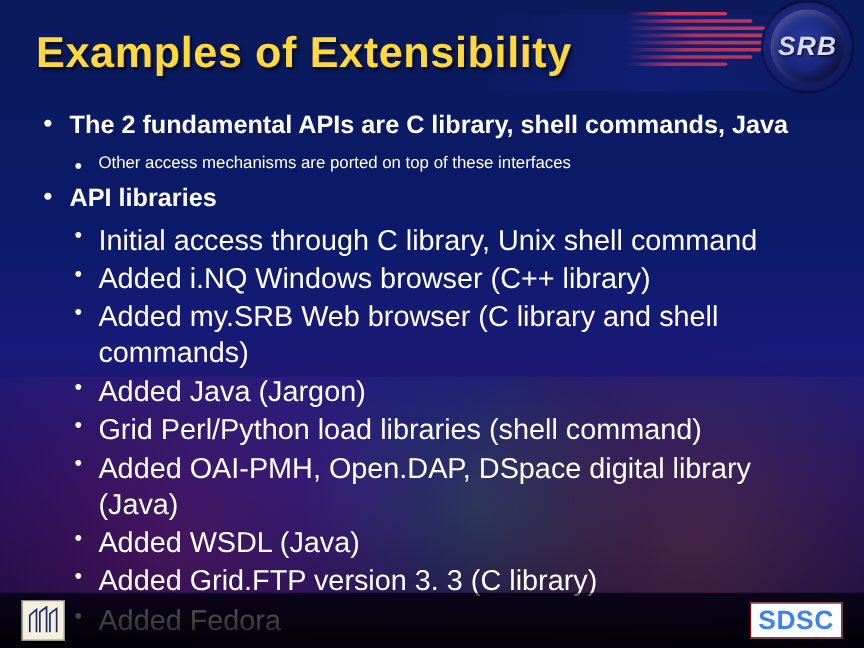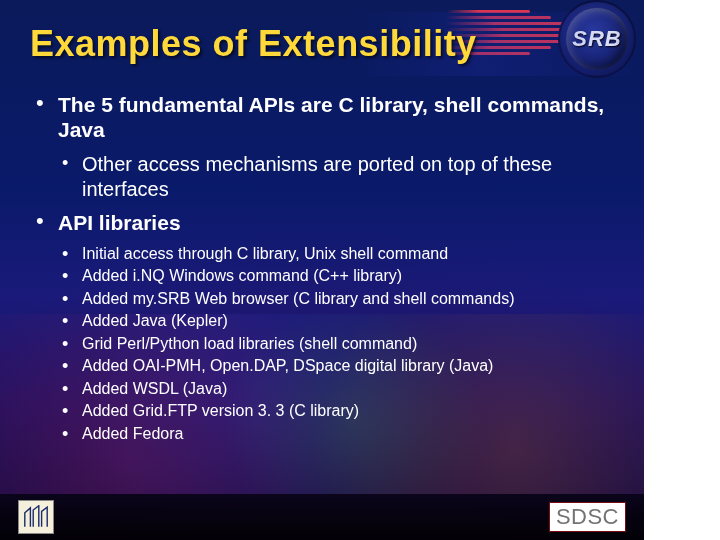--- a/index.html
+++ b/index.html
@@ -1,18 +1,18 @@
 <!DOCTYPE html>
 <html><head>
 <meta charset="utf-8">
 <style>
   * { margin: 0; padding: 0; box-sizing: border-box; }
   html, body { width: 720px; height: 540px; overflow: hidden; font-family: Arial, Helvetica, sans-serif; }
   .slide {
-    width: 644px; height: 540px; position: relative;
+    width: 720px; height: 540px; position: relative;
     background:
       radial-gradient(ellipse 900px 700px at 50% 120%, rgba(40,10,60,0.55) 0%, rgba(40,10,60,0) 60%),
       linear-gradient(to bottom, #0a1a5a 0%, #0a1a6a 35%, #1a1a7a 55%, #201060 75%, #100838 100%);
     color: #fff;
   }
   .title-band {
     position: absolute; top: 12px; left: 0; right: 0; height: 64px;
     padding-left: 30px;
     display: flex; align-items: center;
     background: linear-gradient(to right, rgba(10,20,120,0) 0%, rgba(10,20,120,0) 55%, rgba(30,40,160,0.3) 75%, rgba(30,40,160,0) 100%);
@@ -37,29 +37,29 @@
     color:#e8ecff; font-weight:bold; font-style:italic; font-size:22px; letter-spacing:1px;
     text-shadow:1px 1px 2px #000;
   }
   .srb-badge::after{content:""; position:absolute; inset:6px; border-radius:50%; box-shadow: inset 3px 3px 8px rgba(255,255,255,0.25), inset -4px -4px 10px rgba(0,0,0,0.5);}
   .body { position:absolute; top:92px; left:30px; right:30px; }
   ul.top { list-style:none; }
   ul.top > li { position:relative; padding-left:28px; margin-bottom:8px; }
   ul.top > li::before { content:"•"; position:absolute; left:6px; top:0; color:#fff; font-size:22px; line-height:22px;}
   .b1 { font-size:21px; font-weight:bold; line-height:1.2; }
   ul.sub { list-style:none; margin-top:10px; }
-  ul.sub > li { position:relative; padding-left:24px; font-size:20px; font-weight:normal; margin-bottom:4px; line-height:1.25;}
+  ul.sub > li { position:relative; padding-left:24px; font-size:14px; font-weight:normal; margin-bottom:4px; line-height:1.25;}
   ul.sub > li::before { content:"•"; position:absolute; left:4px; top:0; font-size:18px;}
   ul.subsub { list-style:none; margin-top:8px; }
-  ul.subsub > li { position:relative; padding-left:24px; font-size:16px; font-weight:normal; margin-bottom:3px; line-height:1.22;}
+  ul.subsub > li { position:relative; padding-left:24px; font-size:24px; font-weight:normal; margin-bottom:3px; line-height:1.22;}
   ul.subsub > li::before { content:"•"; position:absolute; left:4px; top:0; font-size:18px;}
   .footer { position:absolute; left:0; right:0; bottom:0; height:46px; background: linear-gradient(to bottom, rgba(0,0,0,0.6), rgba(0,0,0,0.9)); display:flex; align-items:center; justify-content:space-between; padding:0 18px;}
   .ucsd { width:36px; height:34px; background:#f4f0dc; border:1px solid #888; position:relative; display:flex; align-items:center; justify-content:center;}
   .ucsd svg { width:28px; height:24px; }
-  .sdsc { font-family: "Arial Black", Arial, sans-serif; font-weight:400; font-size:22px; color:#737373; background:#fff; padding:1px 6px; border:1px solid #7a0a12; letter-spacing:0.5px;}
+  .sdsc { font-family: "Arial Black", Arial, sans-serif; font-weight:700; font-size:22px; color:#3b82f6; background:#fff; padding:1px 6px; border:1px solid #7a0a12; letter-spacing:0.5px;}
   .nebula {
     position:absolute; left:0; right:0; bottom:46px; height:180px;
     background:
       radial-gradient(circle at 20% 80%, rgba(180,40,120,0.25), rgba(0,0,0,0) 40%),
       radial-gradient(circle at 55% 60%, rgba(60,160,80,0.22), rgba(0,0,0,0) 35%),
       radial-gradient(circle at 80% 75%, rgba(200,120,40,0.22), rgba(0,0,0,0) 38%),
       radial-gradient(circle at 40% 50%, rgba(40,60,200,0.25), rgba(0,0,0,0) 45%);
     pointer-events:none;
   }
 </style>
@@ -84,32 +84,32 @@
 
   <div class="title-band">
     <div class="title">Examples of Extensibility</div>
   </div>
 
   <div class="nebula"></div>
 
   <div class="body">
     <ul class="top">
       <li>
-        <div class="b1">The 5 fundamental APIs are C library, shell commands, Java</div>
+        <div class="b1">The 2 fundamental APIs are C library, shell commands, Java</div>
         <ul class="sub">
           <li>Other access mechanisms are ported on top of these interfaces</li>
         </ul>
       </li>
       <li>
         <div class="b1">API libraries</div>
         <ul class="subsub">
           <li>Initial access through C library, Unix shell command</li>
-          <li>Added i.NQ Windows command (C++ library)</li>
+          <li>Added i.NQ Windows browser (C++ library)</li>
           <li>Added my.SRB Web browser (C library and shell commands)</li>
-          <li>Added Java (Kepler)</li>
+          <li>Added Java (Jargon)</li>
           <li>Grid Perl/Python load libraries (shell command)</li>
           <li>Added OAI-PMH, Open.DAP, DSpace digital library (Java)</li>
           <li>Added WSDL (Java)</li>
           <li>Added Grid.FTP version 3. 3 (C library)</li>
           <li>Added Fedora</li>
         </ul>
       </li>
     </ul>
   </div>
 

